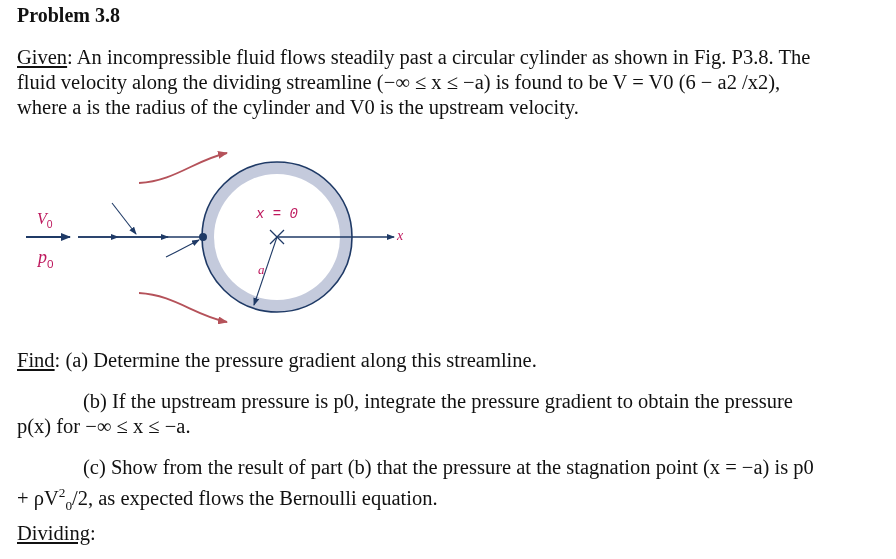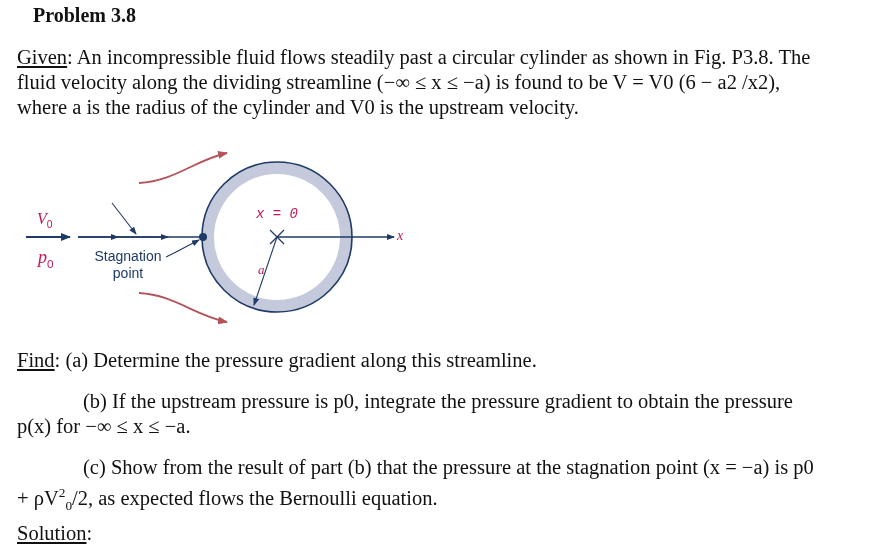--- a/index.html
+++ b/index.html
@@ -11,21 +11,21 @@
       width: 896px;
       height: 559px;
       position: relative;
       overflow: hidden;
       font-family: "Liberation Serif", "DejaVu Serif", serif;
       color: #111111;
     }
     .abs { position: absolute; white-space: nowrap; }
     .title {
       left: 17px; top: 4px;
-      font-size: 20px; font-weight: bold; margin-left: 16px;
+      font-size: 20px; font-weight: bold;
     }
     .para {
       font-size: 20.5px;
       line-height: 25px;
     }
     .u { text-decoration: underline; margin-top: 12px; }
     .fig-label {
       font-family: "Liberation Sans", "DejaVu Sans", sans-serif;
       font-size: 14px;
       color: #1f3a66;
@@ -96,36 +96,32 @@
     <path d="M139,293 C175,295 195,316 227,322" fill="none" stroke="#b5525a" stroke-width="1.8" marker-end="url(#arrRed)"></path>
   </svg>
 
   
   <div class="abs fig-italic" style="left:37px; top:70px; font-size:16px;">
     <span>V</span><sub style="font-style:normal; font-family:'Liberation Sans',sans-serif;">0</sub>
   </div>
   <div class="abs fig-italic" style="left:38px; top:107px; font-size:18px;">
     <span>p</span><sub style="font-style:normal; font-family:'Liberation Sans',sans-serif;">0</sub>
   </div>
-  <div class="abs fig-label" style="left:86px; top:108px; width:84px;">
-    <div>Stagnation</div>
-    <div>point</div>
-  </div>
   <div class="abs" style="left:256px; top:66px; font-size:14px; color:#1f3a66;">
     <span class="fig-italic" style="font-family:Liberation Mono, monospace;">x = 0</span>
   </div>
   <div class="abs fig-italic" style="left:258px; top:122px; font-size:13px;">a</div>
   <div class="abs fig-italic" style="left:397px; top:88px; font-size:14px;">x</div>
 </div>
 
 <div class="abs para" style="left:17px; top:348px;">
   <span class="u">Find</span><span>: (a) Determine the pressure gradient along this streamline.</span>
 </div>
 <div class="abs para" style="left:83px; top:389px;">(b) If the upstream pressure is p0, integrate the pressure gradient to obtain the pressure</div>
 <div class="abs para" style="left:17px; top:414px;">p(x) for −∞ ≤ x ≤ −a.</div>
 <div class="abs para" style="left:83px; top:455px;">(c) Show from the result of part (b) that the pressure at the stagnation point (x = −a) is p0</div>
 <div class="abs para" style="left:17px; top:480px;">
   <span>+ ρV</span><sup>2</sup><sub>0</sub><span>/2, as expected flows the Bernoulli equation.</span>
 </div>
 
 <div class="abs para" style="left:17px; top:521px;">
-  <span class="u">Solution</span><span>:</span>
+  <span class="u">Dividing</span><span>:</span>
 </div>
 
 </body></html>

